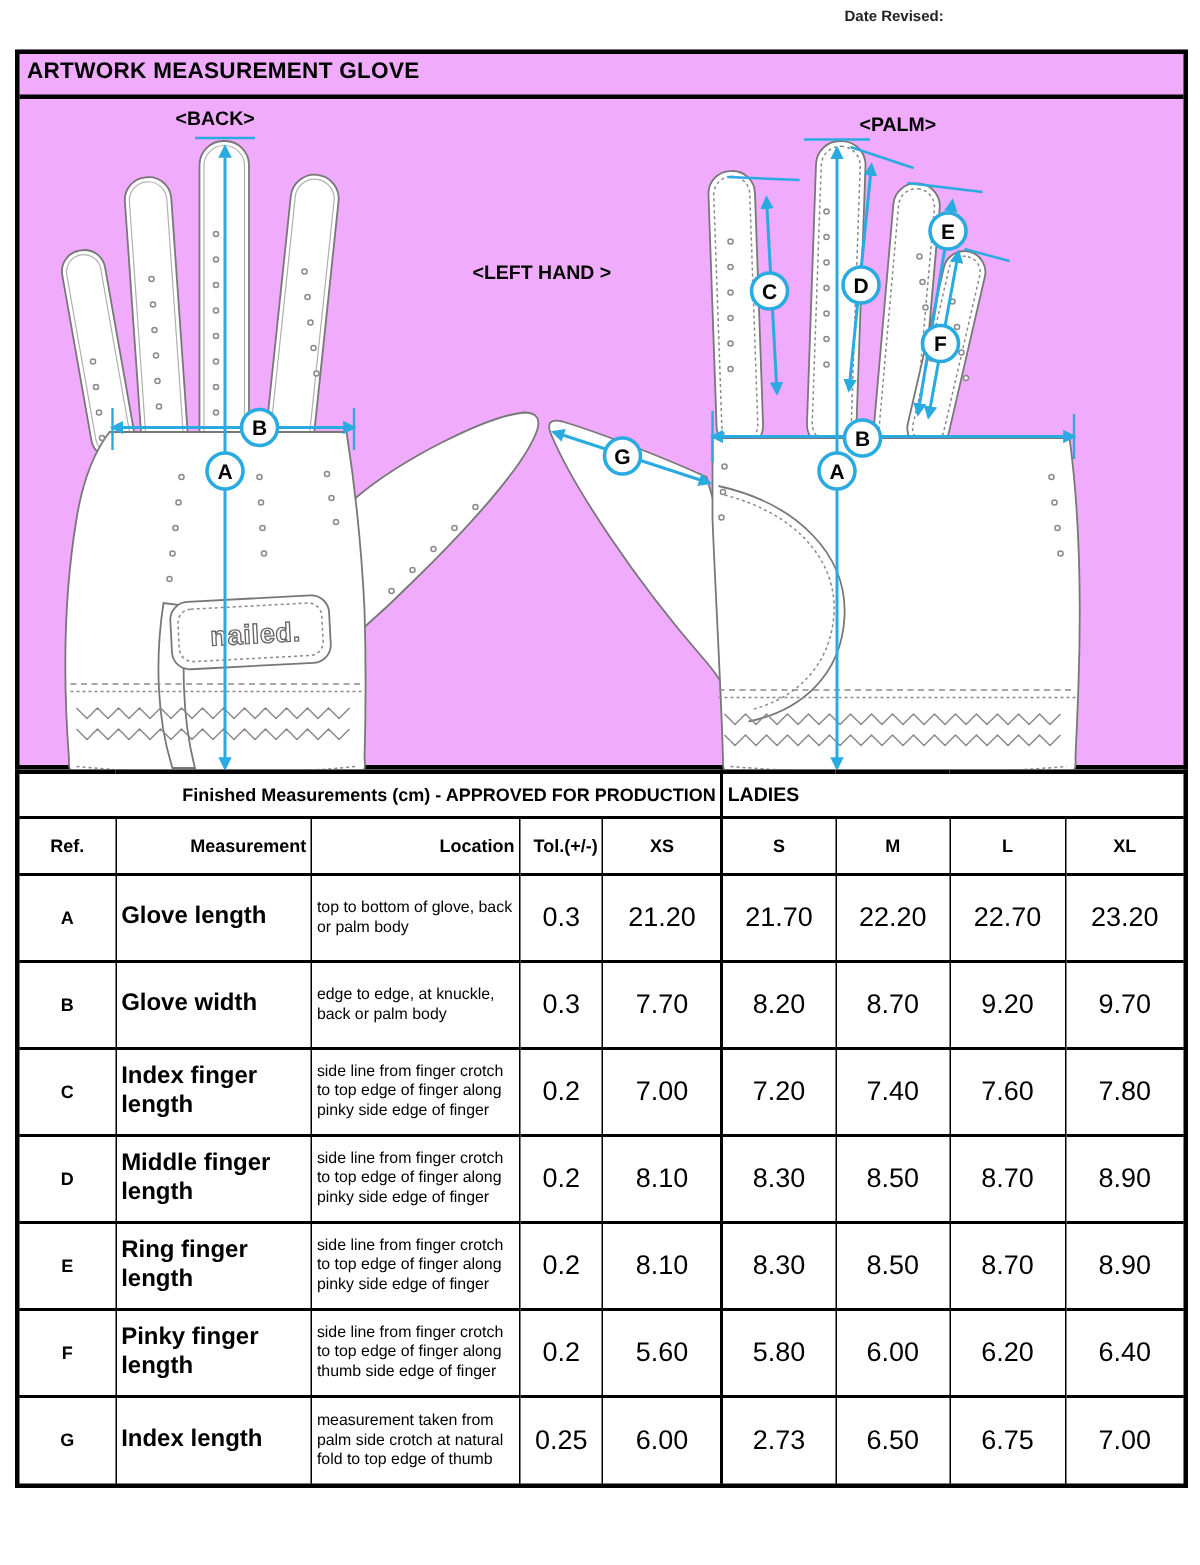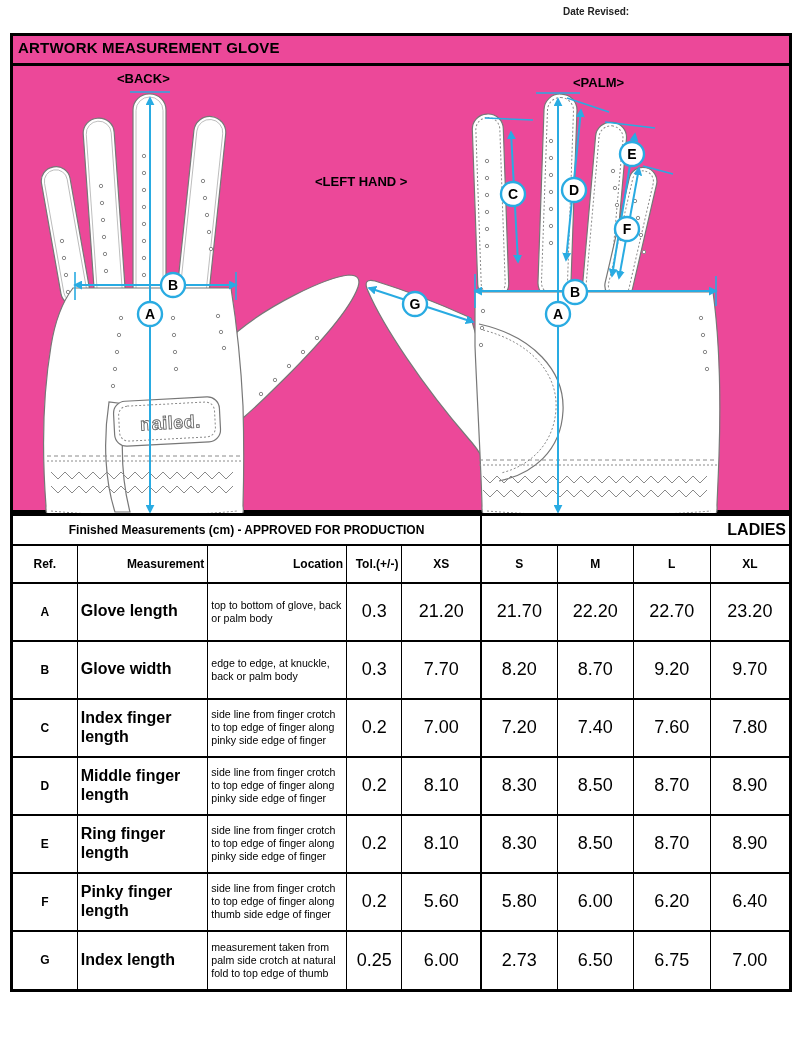--- a/index.html
+++ b/index.html
@@ -1,40 +1,40 @@
 <!DOCTYPE html>
 <html><head>
 <meta charset="utf-8">
 <style>
   html,body{margin:0;padding:0;background:#fff;}
   body{width:800px;height:1043px;position:relative;font-family:"Liberation Sans",sans-serif;color:#000;overflow:hidden;}
   .date-revised{position:absolute;left:563px;top:6px;font-size:10px;font-weight:bold;color:#222;}
-  .main-box{position:absolute;left:10px;top:33px;width:782px;height:480px;border:3px solid #000;box-sizing:border-box;background:#ec4899;}
+  .main-box{position:absolute;left:10px;top:33px;width:782px;height:480px;border:3px solid #000;box-sizing:border-box;background:#f0abfc;}
   .title-bar{height:24px;border-bottom:3px solid #000;font-size:15px;font-weight:bold;padding:3px 0 0 5px;box-sizing:content-box;letter-spacing:.2px;}
   .diagram{position:relative;width:776px;height:447px;}
   .dsvg{position:absolute;left:0;top:0;}
   .glove path,.glove rect{fill:#fff;stroke:#777;stroke-width:1.2;}
   .glove .inner{fill:none;stroke:#b0b0b0;stroke-width:.8;}
   .glove .dash{fill:none;stroke:#8a8a8a;stroke-width:1;stroke-dasharray:4 3;}
   .glove .dot-line{fill:none;stroke:#8a8a8a;stroke-width:1;stroke-dasharray:2 2;}
   .glove .zig{fill:none;stroke:#8a8a8a;stroke-width:1;}
   .glove circle.dot{fill:#fff;stroke:#8a8a8a;stroke-width:1;}
   .brand-text{font-size:18px;font-weight:bold;fill:#fff;stroke:#666;stroke-width:.9;letter-spacing:.5px;}
   .dlabel{font-size:13px;font-weight:bold;fill:#000;}
   .meas line,.meas path{stroke:#29ABE2;fill:none;}
   .mline{stroke-width:2;}
   .mtick{stroke-width:1.6;}
   .mbar{stroke-width:3.5;}
   .mcirc{fill:#fff;stroke:#29ABE2;stroke-width:2.4;}
   .mletter{font-size:14px;font-weight:bold;fill:#000;text-anchor:middle;}
   .spec-table{position:absolute;left:10px;top:513px;width:782px;border-collapse:collapse;table-layout:fixed;border:3px solid #000;background:#fff;}
   .spec-table td{border:1px solid #000;border-top-width:2px;border-bottom-width:2px;vertical-align:middle;padding:1px 3px;overflow:hidden;}
   .spec-table td.sep{border-left-width:2px;}
-  .sec-left{font-size:12px;font-weight:bold;text-align:center;padding-left:4px;}
-  .sec-right{font-size:16px;font-weight:bold;text-align:right;}
+  .sec-left{font-size:12px;font-weight:bold;text-align:right;padding-left:4px;}
+  .sec-right{font-size:13px;font-weight:bold;text-align:left;}
   .hdr{font-size:12px;font-weight:bold;margin-top:43px;}
   .hl{text-align:right;padding-left:4px;}
   .hc{text-align:center;}
   .ref-c{font-size:12px;font-weight:bold;text-align:center;}
   .meas-c{font-size:16px;font-weight:bold;text-align:left;padding-left:4px;line-height:1.15;}
   .loc-c{font-size:10.6px;text-align:left;padding-left:4px;line-height:1.2;}
   .num-c{font-size:18px;text-align:center;margin-left:16px;}
 </style>
 </head>
 <body>

